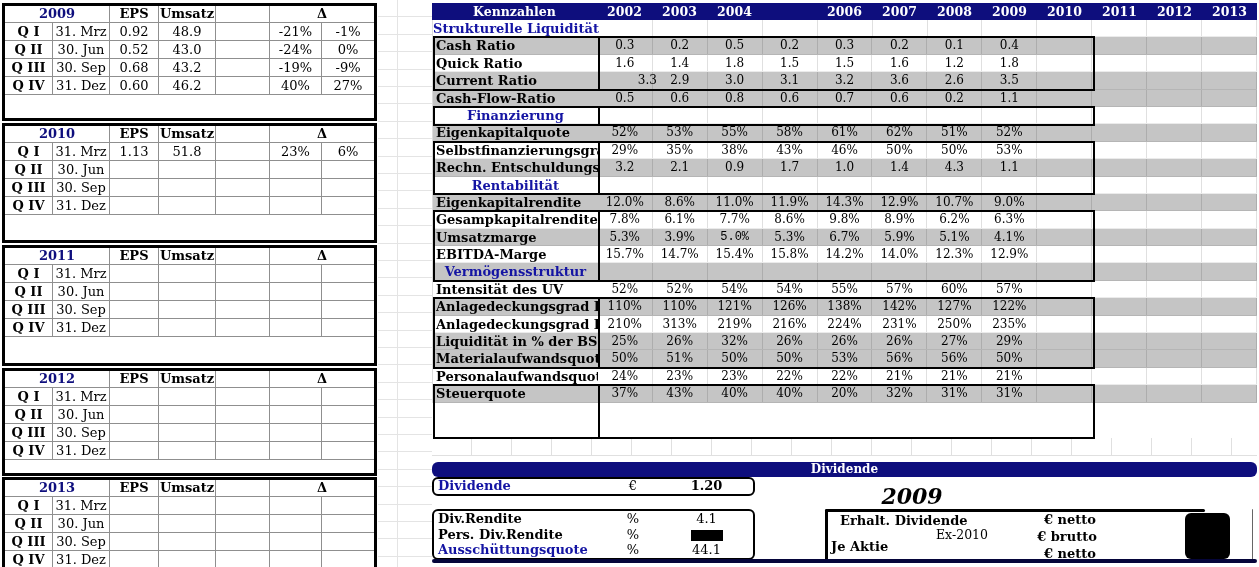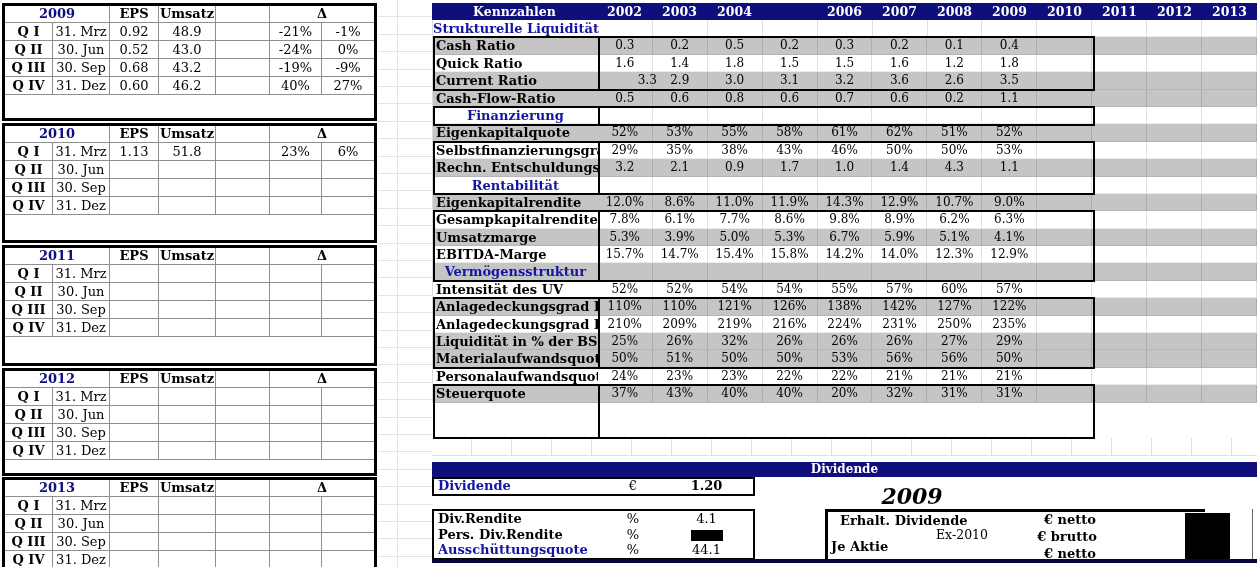--- a/index.html
+++ b/index.html
@@ -53,21 +53,21 @@
   .krows { position:relative; border-left:1px solid #dcdcdc; }
   .krow { display:flex; height:17.4px; line-height:17.4px; border-bottom:1px solid rgba(0,0,0,0.08); }
   .krow.gray { background:var(--stripe); }
   .klabel { width:165px; font-weight:bold; font-size:13px; padding-left:3px; white-space:nowrap; overflow:hidden; }
   .ksection { width:165px; text-align:center; font-weight:bold; font-size:13px; color:var(--secblue); white-space:nowrap; }
   .kcell { width:55px; text-align:center; font-size:12px; border-right:1px solid rgba(0,0,0,0.12); white-space:nowrap; }
   .blk { position:absolute; left:0; width:662px; border:2.5px solid #000; pointer-events:none; }
   .blkv { position:absolute; top:0; bottom:0; left:162.5px; width:2.5px; background:#000; }
 
   
-  .abs { position:absolute; white-space:nowrap; }
+  .abs { position:absolute; white-space:nowrap;border-radius:6px; }
   #divbar { left:432px; top:462px; width:825px; height:15px; line-height:15px;
             background:var(--navy); color:#fff; font-weight:bold; font-size:12px; text-align:center; }
   #divbox1 { left:432px; top:477px; width:323px; height:19px; border:2px solid #000; background:#fff; }
   #divbox2 { left:432px; top:509px; width:323px; height:51px; border:2px solid #000; background:#fff; }
   .drow { display:flex; height:15.6px; line-height:15.6px; font-size:13px; }
   #divbox1 .drow { height:15px; line-height:14px; }
   .dlabel { width:168px; padding-left:4px; font-weight:bold; overflow:hidden; }
   .dlabel.blue { color:var(--secblue); }
   .dunit { width:62px; text-align:center; }
   .dval { width:85px; text-align:center; }
@@ -519,21 +519,21 @@
           <div class="kcell" style="width: 55px;">6.3%</div>
           <div class="kcell" style="width: 55px;"></div>
           <div class="kcell" style="width: 55px;"></div>
           <div class="kcell" style="width: 55px;"></div>
           <div class="kcell" style="width: 55px;"></div>
         </div>
         <div class="krow gray">
           <div class="klabel" style="width: 165px;">Umsatzmarge</div>
           <div class="kcell" style="width: 55px;">5.3%</div>
           <div class="kcell" style="width: 55px;">3.9%</div>
-          <div class="kcell" style="width: 55px;">5.0%</div>
+          <div class="kcell" style="width: 55px; font-family: Liberation Mono, monospace;">5.0%</div>
           <div class="kcell" style="width: 55px;">5.3%</div>
           <div class="kcell" style="width: 55px;">6.7%</div>
           <div class="kcell" style="width: 55px;">5.9%</div>
           <div class="kcell" style="width: 55px;">5.1%</div>
           <div class="kcell" style="width: 55px;">4.1%</div>
           <div class="kcell" style="width: 55px;"></div>
           <div class="kcell" style="width: 55px;"></div>
           <div class="kcell" style="width: 55px;"></div>
           <div class="kcell" style="width: 55px;"></div>
         </div>
@@ -593,21 +593,21 @@
           <div class="kcell" style="width: 55px;">127%</div>
           <div class="kcell" style="width: 55px;">122%</div>
           <div class="kcell" style="width: 55px;"></div>
           <div class="kcell" style="width: 55px;"></div>
           <div class="kcell" style="width: 55px;"></div>
           <div class="kcell" style="width: 55px;"></div>
         </div>
         <div class="krow">
           <div class="klabel" style="width: 165px;">Anlagedeckungsgrad II</div>
           <div class="kcell" style="width: 55px;">210%</div>
-          <div class="kcell" style="width: 55px;">209%</div>
+          <div class="kcell" style="width: 55px;">313%</div>
           <div class="kcell" style="width: 55px;">219%</div>
           <div class="kcell" style="width: 55px;">216%</div>
           <div class="kcell" style="width: 55px;">224%</div>
           <div class="kcell" style="width: 55px;">231%</div>
           <div class="kcell" style="width: 55px;">250%</div>
           <div class="kcell" style="width: 55px;">235%</div>
           <div class="kcell" style="width: 55px;"></div>
           <div class="kcell" style="width: 55px;"></div>
           <div class="kcell" style="width: 55px;"></div>
           <div class="kcell" style="width: 55px;"></div>

